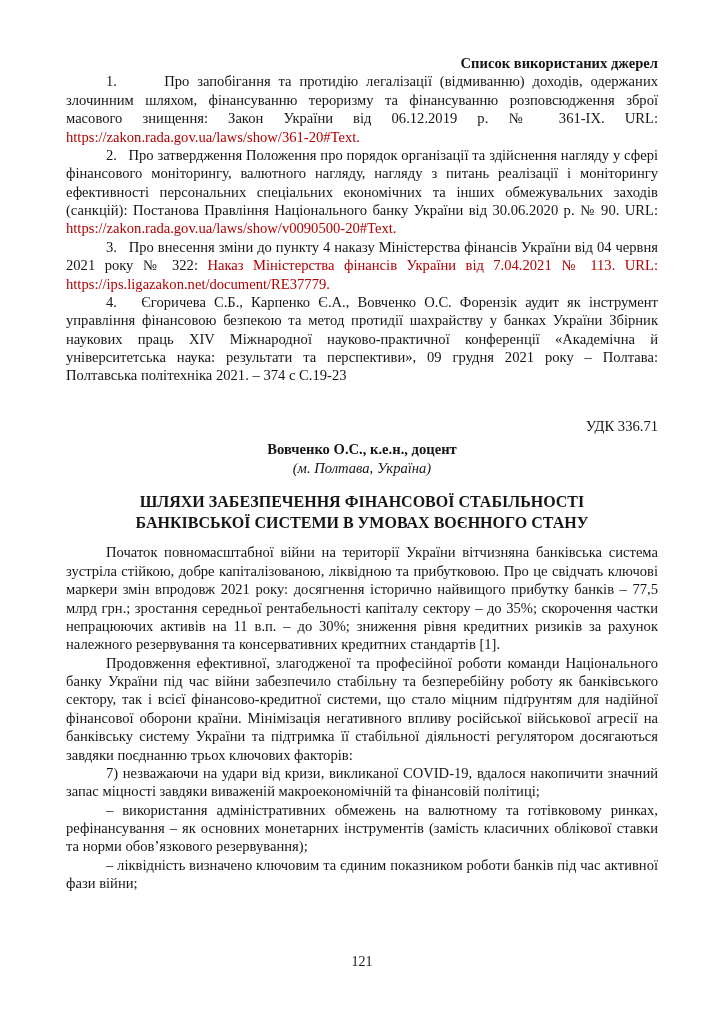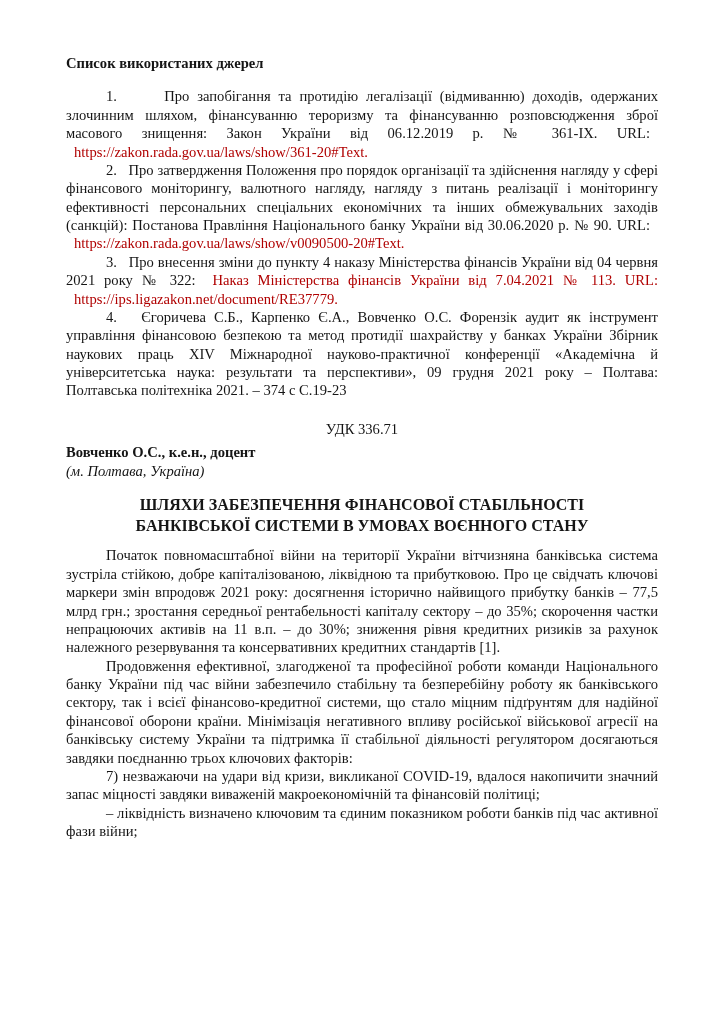--- a/index.html
+++ b/index.html
@@ -19,33 +19,33 @@
     height: 1024px;
     padding: 54px 66px 0 66px;
   }
   p {
     margin: 0;
     font-size: 14.6px;
     line-height: 1.26;
     text-align: justify;
   }
   .heading {
-    text-align: left;
+    text-align: right;
     font-weight: bold;
     text-indent: 0;
-    margin-bottom: 15px;
+    margin-bottom: 0;
   }
   .ref, .para { text-indent: 40px; }
-  .red { color: var(--link-red, #b00000); margin-left: 8px; }
+  .red { color: var(--link-red, #b00000); }
   .udk {
-    margin-top: 20px;
+    margin-top: 32px;
     text-indent: 0;
-    text-align: center;
+    text-align: right;
   }
-  .center { text-indent: 0; }
+  .center { text-align: center; text-indent: 0; }
   .bold { font-weight: bold; }
   .italic { font-style: italic; }
   .author { margin-top: 5px; }
   .title {
     margin: 15px 24px 10px 24px;
     font-size: 16px;
     font-weight: bold;
     text-align: center;
     text-indent: 0;
     line-height: 1.3;
@@ -80,17 +80,19 @@
     <p class="udk">УДК 336.71</p>
 
     <p class="center bold author">Вовченко О.С., к.е.н., доцент</p>
     <p class="center italic">(м. Полтава, Україна)</p>
 
     <p class="title">ШЛЯХИ ЗАБЕЗПЕЧЕННЯ ФІНАНСОВОЇ СТАБІЛЬНОСТІ БАНКІВСЬКОЇ СИСТЕМИ В УМОВАХ ВОЄННОГО СТАНУ</p>
 
     <p class="para">Початок повномасштабної війни на території України вітчизняна банківська система зустріла стійкою, добре капіталізованою, ліквідною та прибутковою. Про це свідчать ключові маркери змін впродовж 2021 року: досягнення історично найвищого прибутку банків – 77,5 млрд грн.; зростання середньої рентабельності капіталу сектору – до 35%; скорочення частки непрацюючих активів на 11 в.п. – до 30%; зниження рівня кредитних ризиків за рахунок належного резервування та консервативних кредитних стандартів [1].</p>
     <p class="para">Продовження ефективної, злагодженої та професійної роботи команди Національного банку України під час війни забезпечило стабільну та безперебійну роботу як банківського сектору, так і всієї фінансово-кредитної системи, що стало міцним підґрунтям для надійної фінансової оборони країни. Мінімізація негативного впливу російської військової агресії на банківську систему України та підтримка її стабільної діяльності регулятором досягаються завдяки поєднанню трьох ключових факторів:</p>
     <p class="para">7) незважаючи на удари від кризи, викликаної COVID-19, вдалося накопичити значний запас міцності завдяки виваженій макроекономічній та фінансовій політиці;</p>
+    <p class="para">– використання адміністративних обмежень на валютному та готівковому ринках, рефінансування – як основних монетарних інструментів (замість класичних облікової ставки та норми обов’язкового резервування);</p>
     <p class="para">– ліквідність визначено ключовим та єдиним показником роботи банків під час активної фази війни;</p>
   </section>
 
+  <div class="page-number">121</div>
 
 </div>
 
 </body></html>

